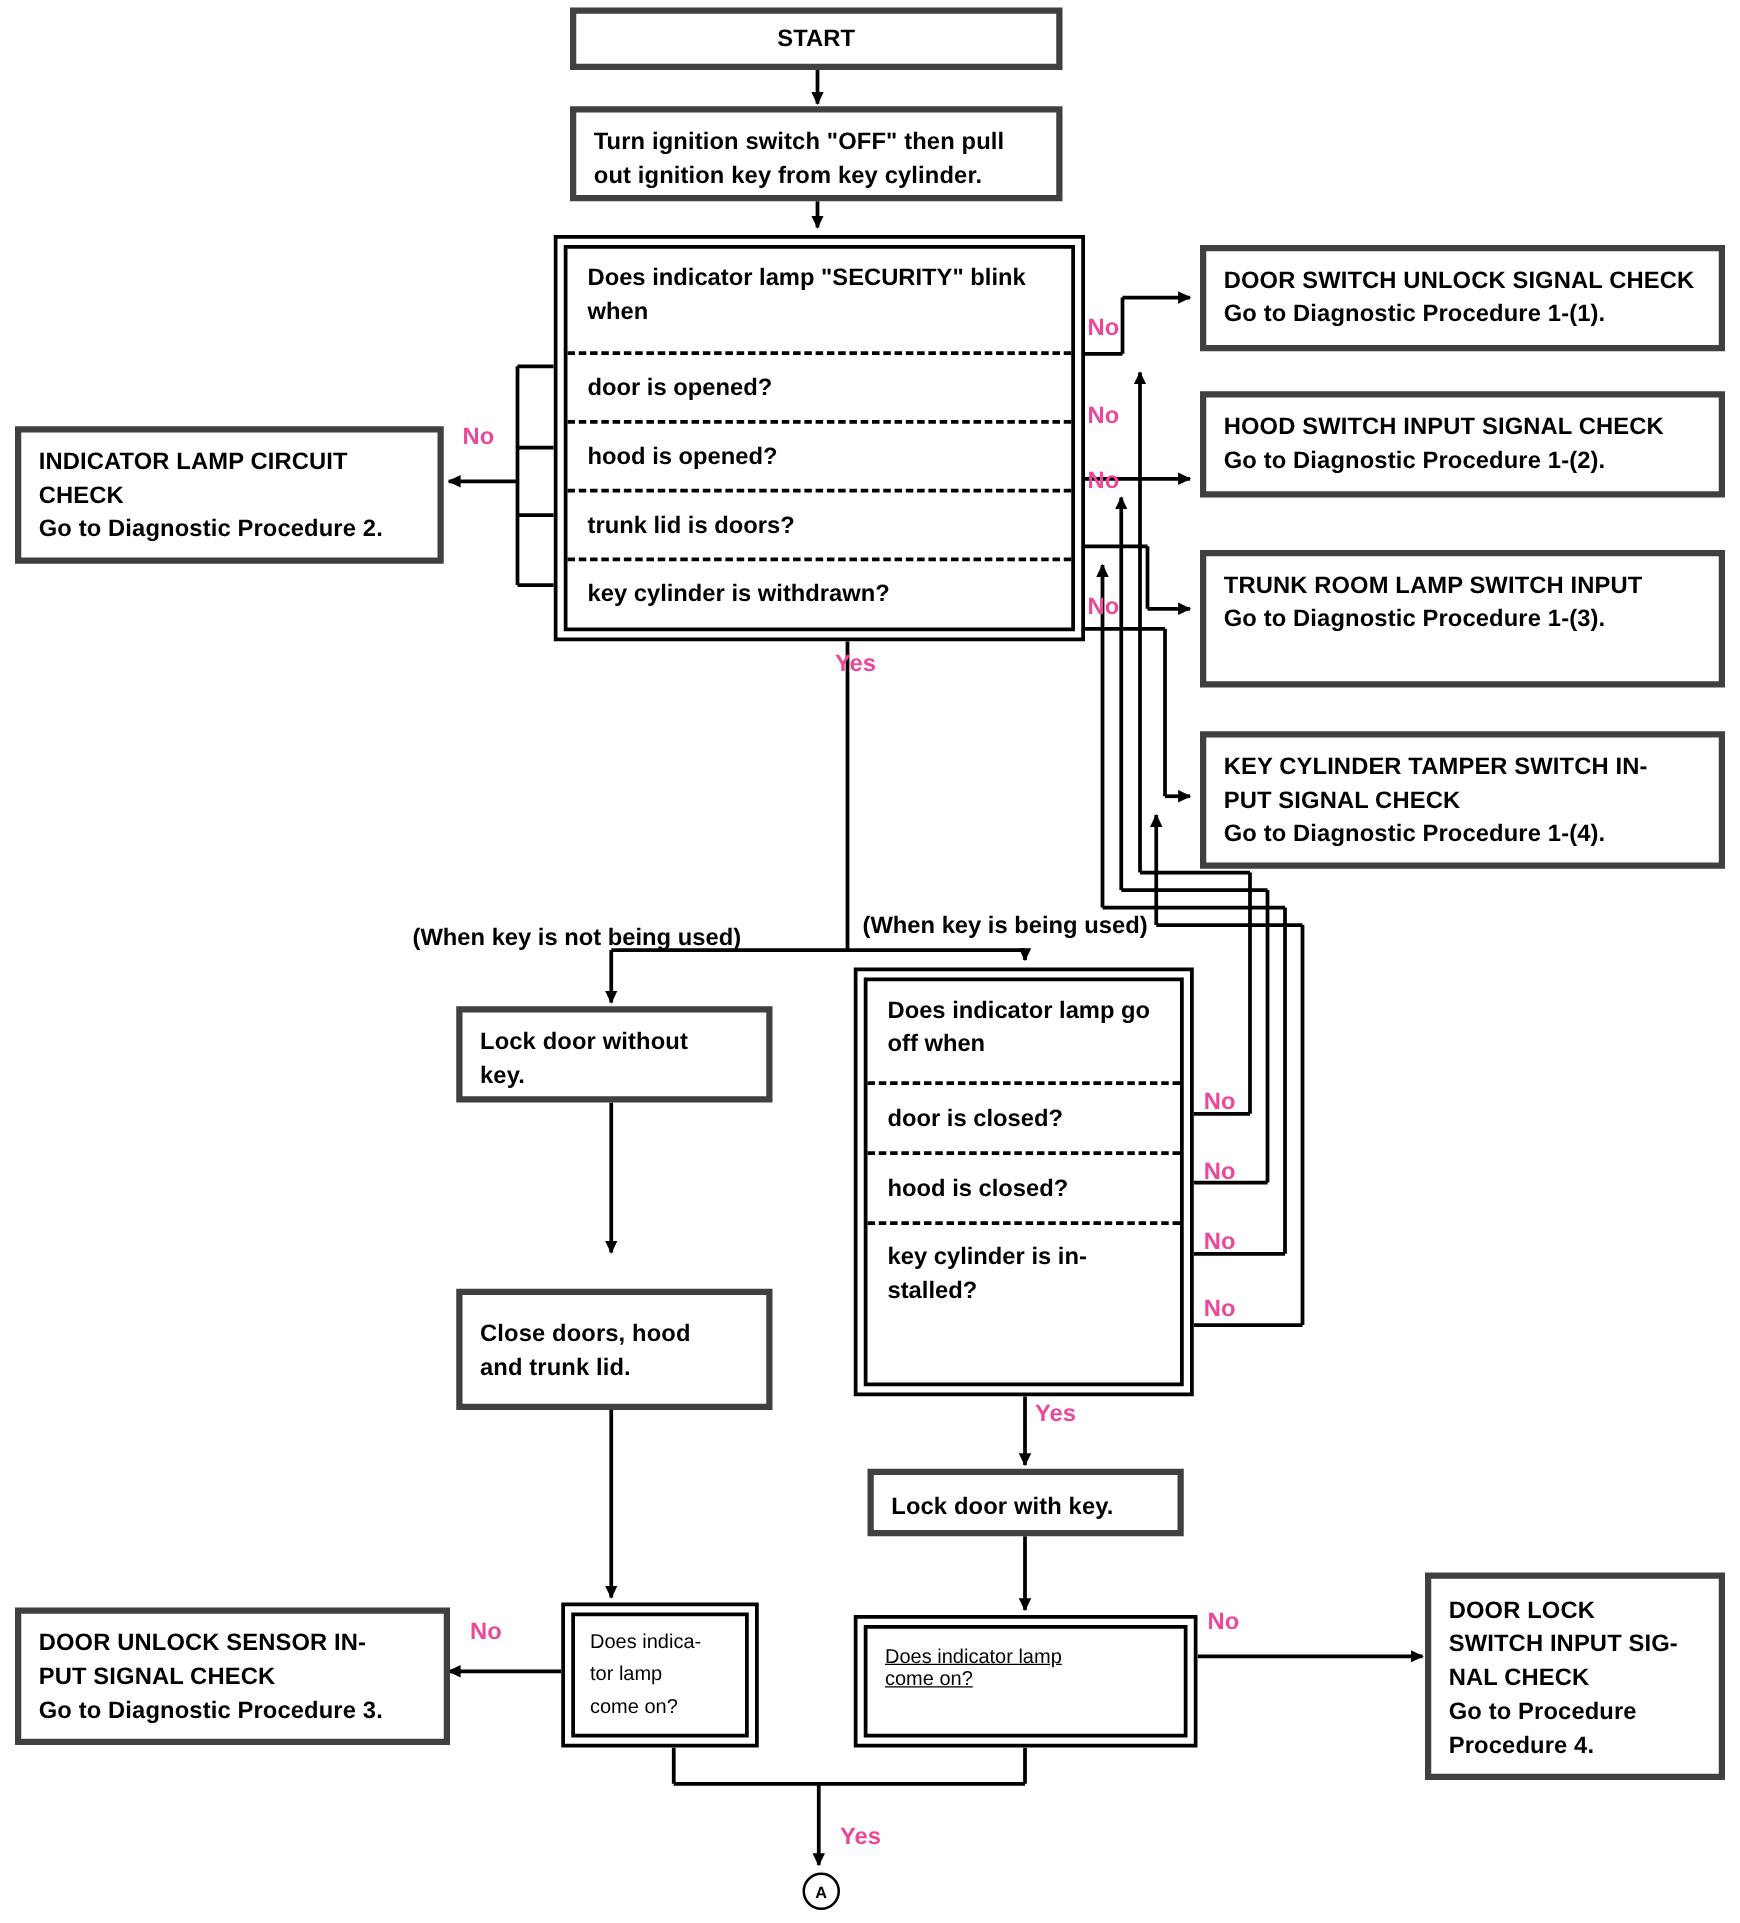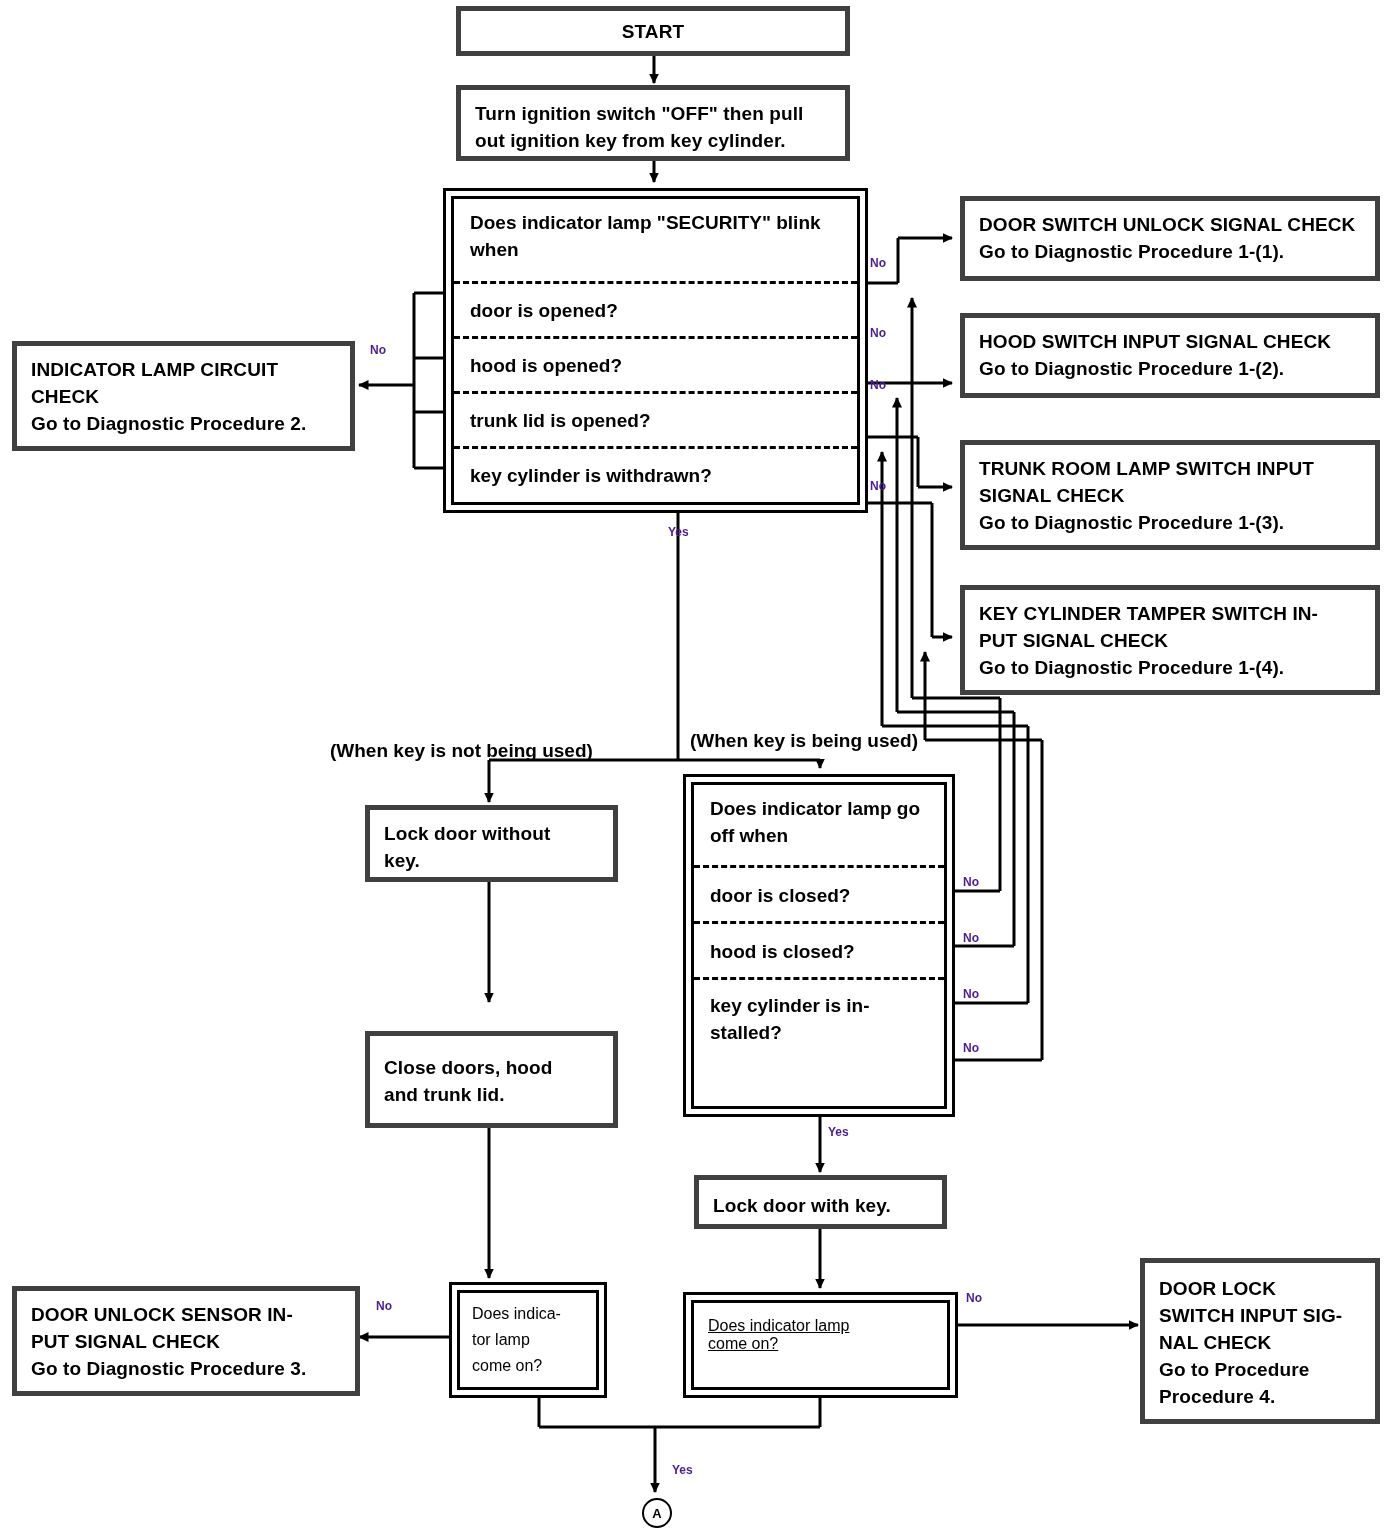--- a/index.html
+++ b/index.html
@@ -11,21 +11,21 @@
   .box .txt{font-size:19px;line-height:27px;color:#000;font-weight:700;letter-spacing:.1px;}
 
   
   .dbl{position:absolute;box-sizing:border-box;background:#fff;border:3px solid #000;padding:5px;}
   .dbl > .inner{box-sizing:border-box;width:100%;height:100%;border:3px solid #000;background:#fff;position:relative;}
 
   .pad{padding:10px 14px;}
   .row{box-sizing:border-box;padding:10px 16px;font-size:19px;line-height:27px;font-weight:700;color:#000;}
   .dash{border-top:3px dashed #000;}
 
-  .label{position:absolute;font-size:12px;font-weight:700;color:#4c1d95;white-space:nowrap;line-height:20px;}
+  .label{position:absolute;font-size:19px;font-weight:700;color:#ec4899;white-space:nowrap;line-height:20px;}
   .paren{position:absolute;font-size:19px;font-weight:700;color:#000;white-space:nowrap;}
 
   .circmark{position:absolute;width:26px;height:26px;border:2px solid #000;border-radius:50%;
             display:flex;align-items:center;justify-content:center;font-size:13px;font-weight:700;background:#fff;}
   .t-left{text-align:left;}
 </style>
 </head>
 <body>
 
 <div id="stage">
@@ -116,21 +116,21 @@
 
   <div class="box" style="left:456px;top:85px;width:394px;height:76px;">
     <div class="pad txt t-left">Turn ignition switch "OFF" then pull out ignition key from key cylinder.</div>
   </div>
 
   <div class="dbl" style="left:443px;top:188px;width:425px;height:325px;">
     <div class="inner">
       <div class="row" style="height:82px;">Does indicator lamp "SECURITY" blink when</div>
       <div class="row dash" style="height:55px;padding-top:13px;">door is opened?</div>
       <div class="row dash" style="height:55px;padding-top:13px;">hood is opened?</div>
-      <div class="row dash" style="height:55px;padding-top:13px;">trunk lid is opened?</div>
+      <div class="row dash" style="height:55px;padding-top:13px;">trunk lid is doors?</div>
       <div class="row dash" style="height:55px;padding-top:13px;">key cylinder is withdrawn?</div>
     </div>
   </div>
 
   <div class="box" style="left:12px;top:341px;width:343px;height:110px;">
     <div class="pad t-left">
       <div class="txt">INDICATOR LAMP CIRCUIT</div>
       <div class="txt">CHECK</div>
       <div class="txt">Go to Diagnostic Procedure 2.</div>
     </div>
@@ -146,21 +146,20 @@
   <div class="box" style="left:960px;top:313px;width:420px;height:85px;">
     <div class="pad t-left">
       <div class="txt">HOOD SWITCH INPUT SIGNAL CHECK</div>
       <div class="txt">Go to Diagnostic Procedure 1-(2).</div>
     </div>
   </div>
 
   <div class="box" style="left:960px;top:440px;width:420px;height:110px;">
     <div class="pad t-left">
       <div class="txt">TRUNK ROOM LAMP SWITCH INPUT</div>
-      <div class="txt">SIGNAL CHECK</div>
       <div class="txt">Go to Diagnostic Procedure 1-(3).</div>
     </div>
   </div>
 
   <div class="box" style="left:960px;top:585px;width:420px;height:110px;">
     <div class="pad t-left">
       <div class="txt">KEY CYLINDER TAMPER SWITCH IN-</div>
       <div class="txt">PUT SIGNAL CHECK</div>
       <div class="txt">Go to Diagnostic Procedure 1-(4).</div>
     </div>

